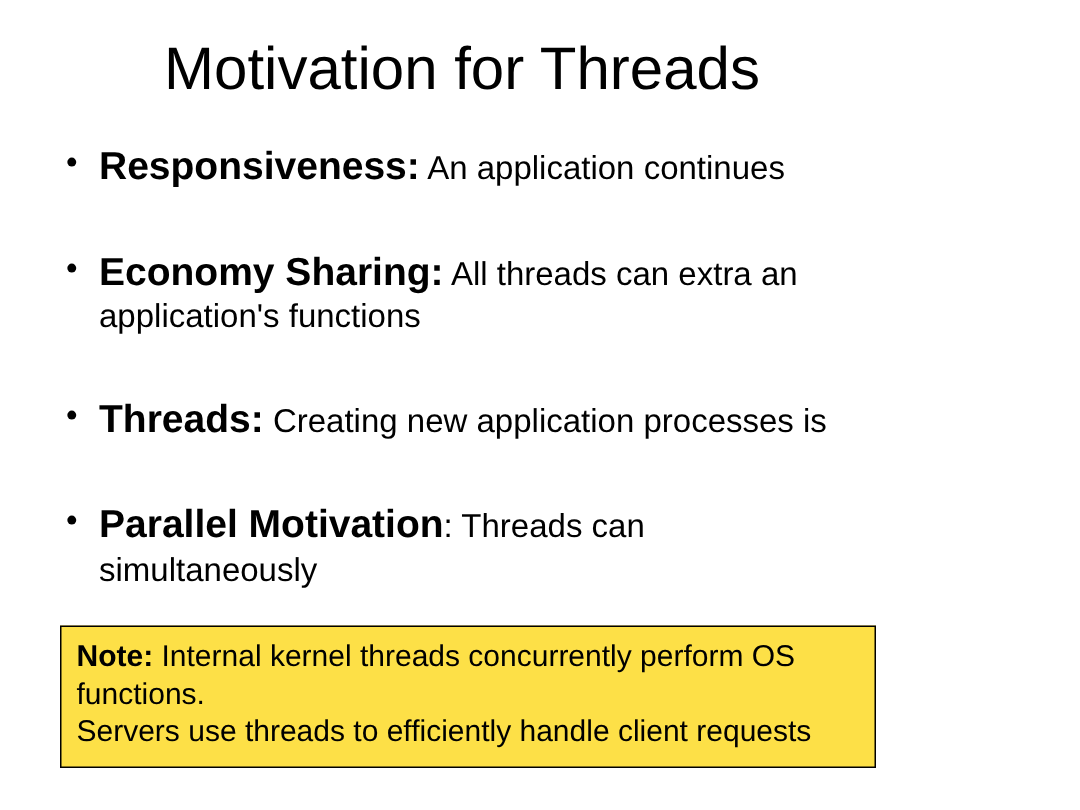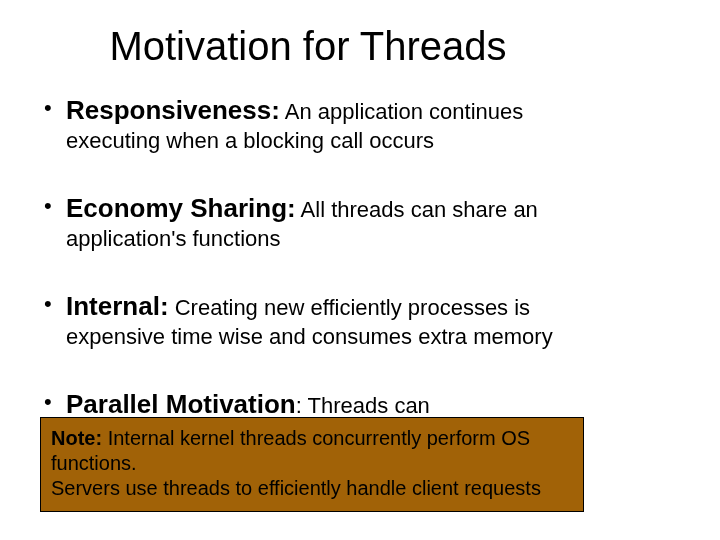--- a/index.html
+++ b/index.html
@@ -47,49 +47,47 @@
   }
   .term {
     font-weight: bold;
     font-size: 26px;
   }
   .note-box {
     position: absolute;
     left: 40px;
     right: 32px;
     bottom: 28px;
-    background: #a16207;
+    background: #fde047;
     border: 1px solid #000;
     padding: 8px 10px 10px 10px;
     font-size: 20px;
     line-height: 1.25;
   }
   .note-label {
     font-weight: bold;
   }
 </style>
 </head>
 <body>
 
 <div class="slide">
 
   <div class="title">Motivation for Threads</div>
 
   <ul class="bullets">
     <li>
       <span class="term">Responsiveness:</span><span> An application continues</span><br>
-      <span>executing when a blocking call occurs</span>
     </li>
     <li>
-      <span class="term">Economy Sharing:</span><span> All threads can share an</span><br>
+      <span class="term">Economy Sharing:</span><span> All threads can extra an</span><br>
       <span>application's functions</span>
     </li>
     <li>
-      <span class="term">Internal:</span><span> Creating new efficiently processes is</span><br>
-      <span>expensive time wise and consumes extra memory</span>
+      <span class="term">Threads:</span><span> Creating new application processes is</span><br>
     </li>
     <li>
       <span class="term">Parallel Motivation</span><span>: Threads can simultaneously</span><br>
     </li>
   </ul>
 
   <div class="note-box">
     <span class="note-label">Note:</span><span> Internal kernel threads concurrently perform OS functions.</span><br>
     <span>Servers use threads to efficiently handle client requests</span>
   </div>

